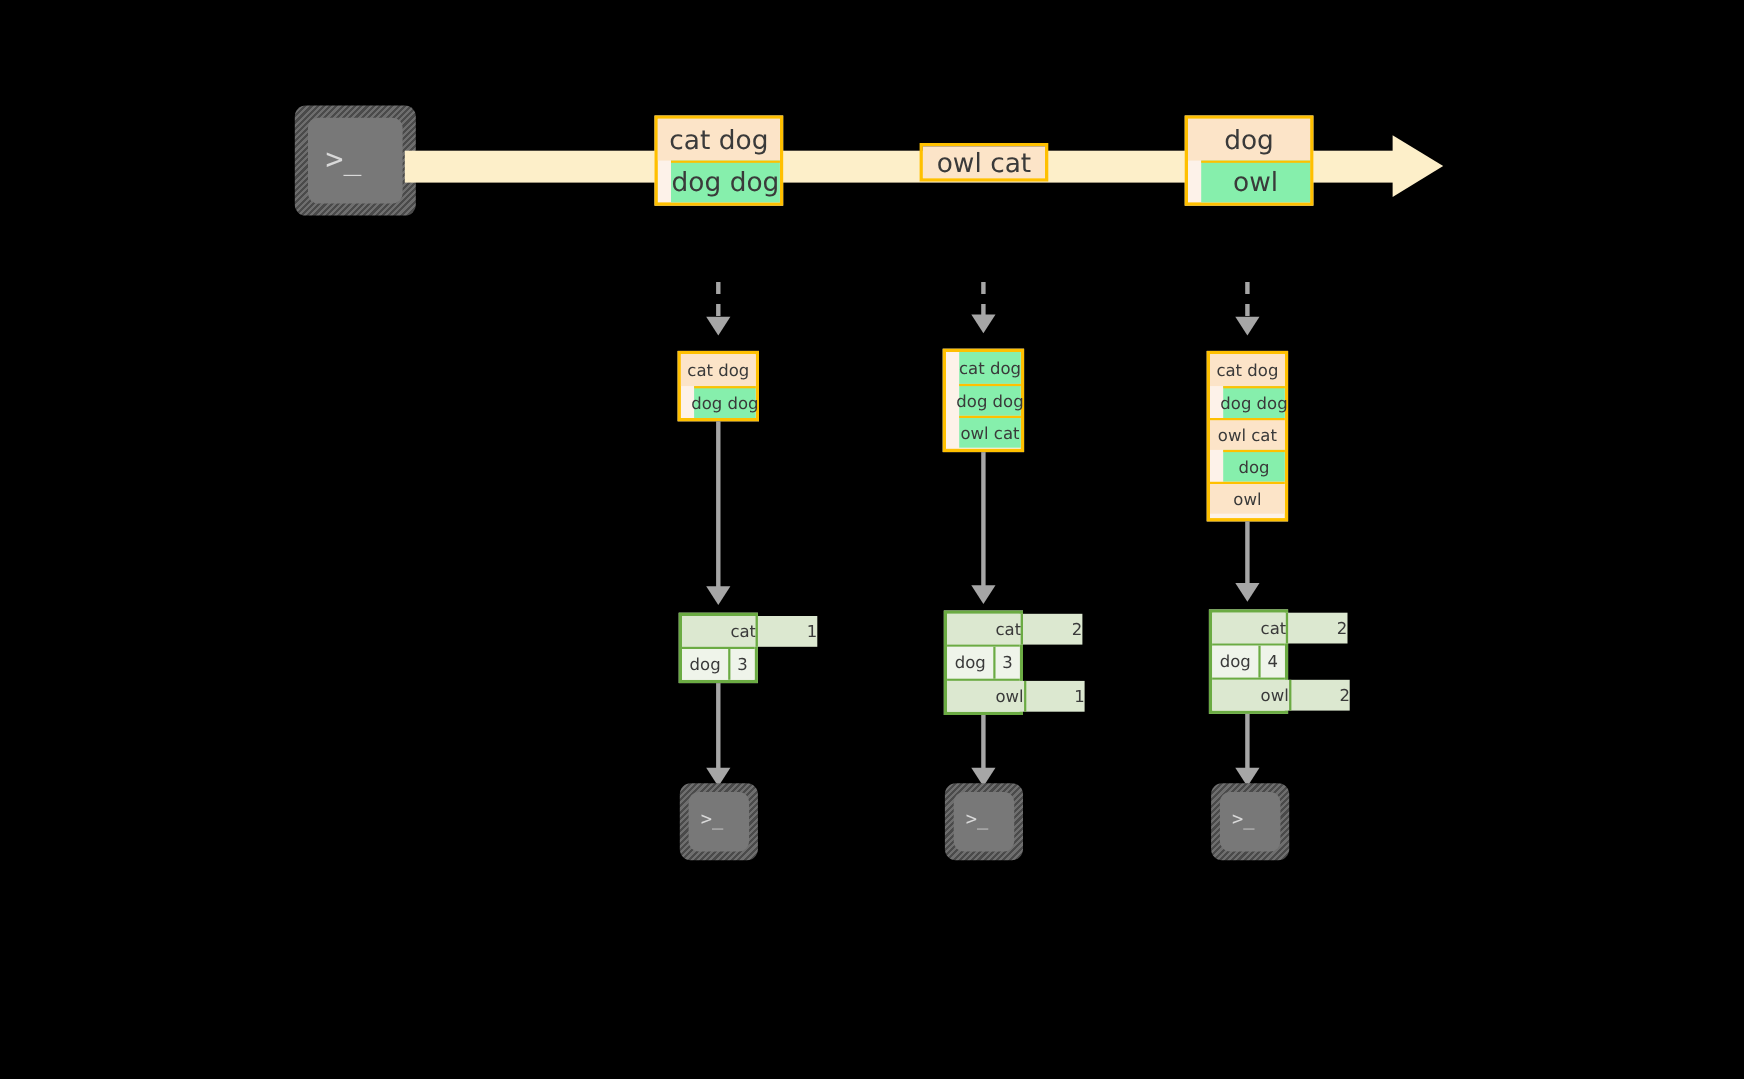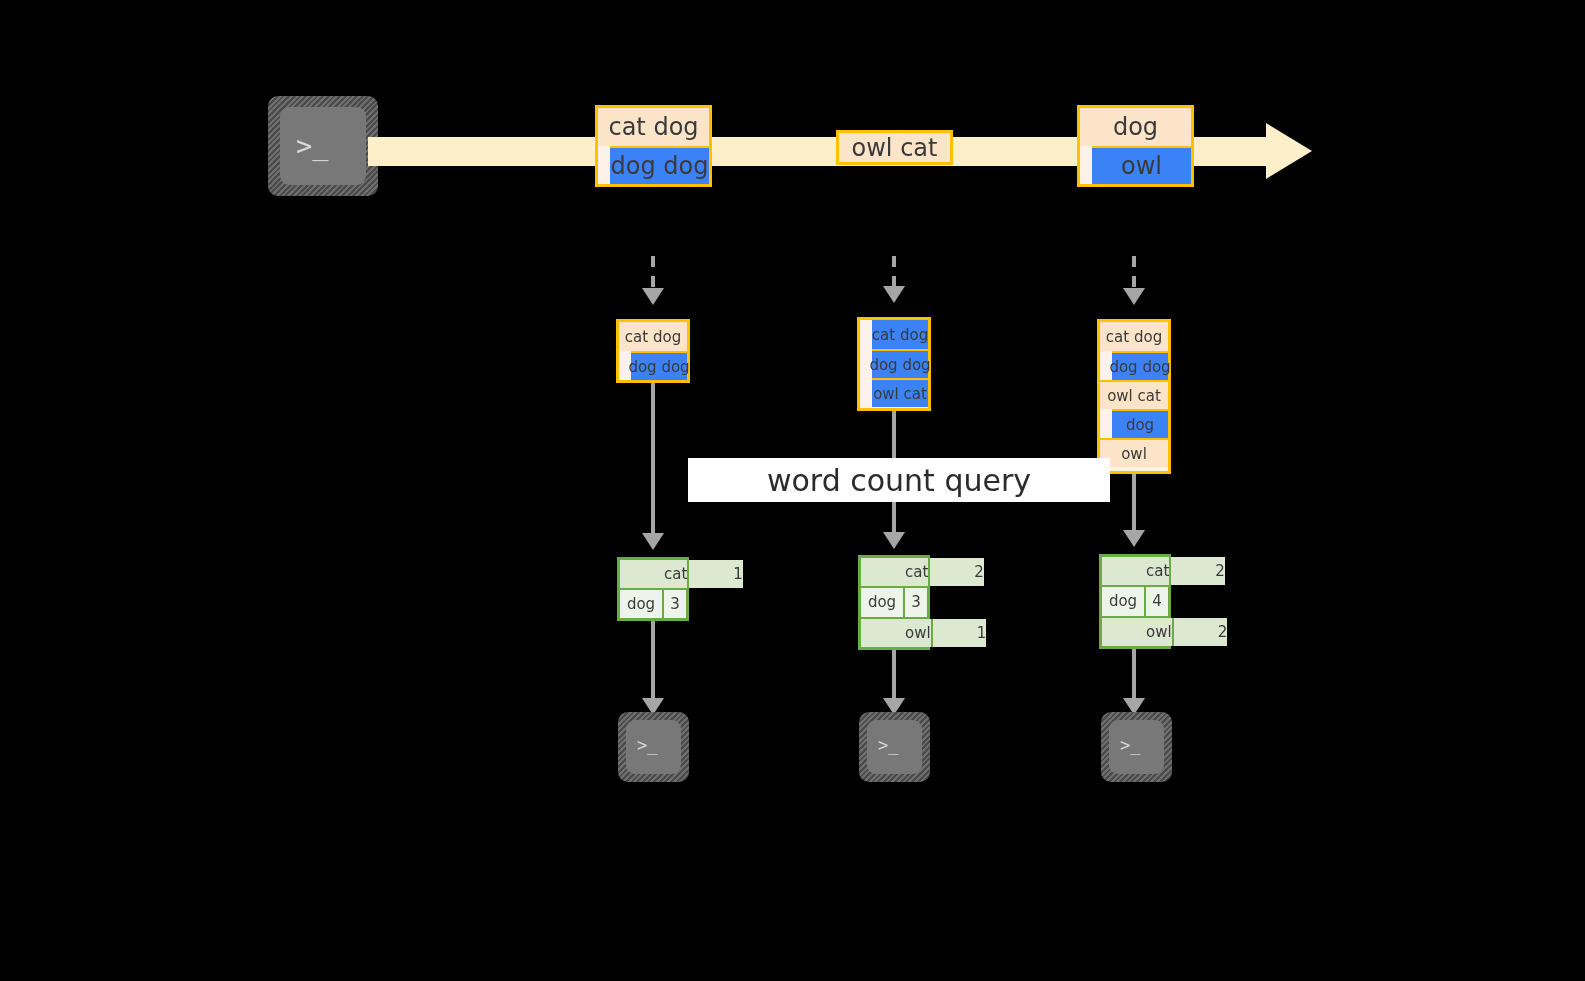--- a/index.html
+++ b/index.html
@@ -22,21 +22,21 @@
   .flowarrow{position:absolute;}
   .flowarrow .shaft{position:absolute;background:#fdefc9;}
   .flowarrow .head{position:absolute;width:0;height:0;}
 
   
   .obox{position:absolute;box-sizing:border-box;border:3px solid #ffc000;
         background:#fdf2e9;}
   .obox .cell{box-sizing:border-box;display:flex;align-items:center;
       justify-content:center;color:#3a3a3a;white-space:nowrap;}
   .obox .cell.dark{background:#fce4c8;}
-  .obox .cell.light{background:#3b82f6;margin-left:12px;}
+  .obox .cell.light{background:#86efac;margin-left:12px;}
   .obox .cell + .cell{border-top:2px solid #ffc000;}
 
   
   .gtab{position:absolute;box-sizing:border-box;border:3px solid #6bab43;
         background:#eef3e8;display:flex;flex-direction:column;}
   .gtab .grow{display:flex;flex:1 1 auto;box-sizing:border-box;}
   .gtab .grow + .grow{border-top:2px solid #6bab43;}
   .gtab .gc{box-sizing:border-box;display:flex;align-items:center;
       justify-content:center;color:#3a3a3a;white-space:nowrap;}
   .gtab .gc.k{flex:0 0 42px;}
@@ -184,17 +184,14 @@
 
   <div class="gline" style="left:1132px;top:649px;height:54px;"></div>
   <div class="ghead" style="left:1123px;top:698px;"></div>
 
   <div class="term" style="left:1101px;top:712px;width:71px;height:70px;">
     <div class="hatch"></div>
     <div class="face" style="left:8px;top:8px;width:55px;height:54px;"></div>
     <div class="glyph" style="left:19px;top:25px;font-size:17px;">&gt;_</div>
   </div>
 
-  <div class="band" style="left:688px;top:458px;width:422px;height:44px;">
-    <span style="font-size:30px;">word count query</span>
-  </div>
 
 </div>
 
 </body></html>

